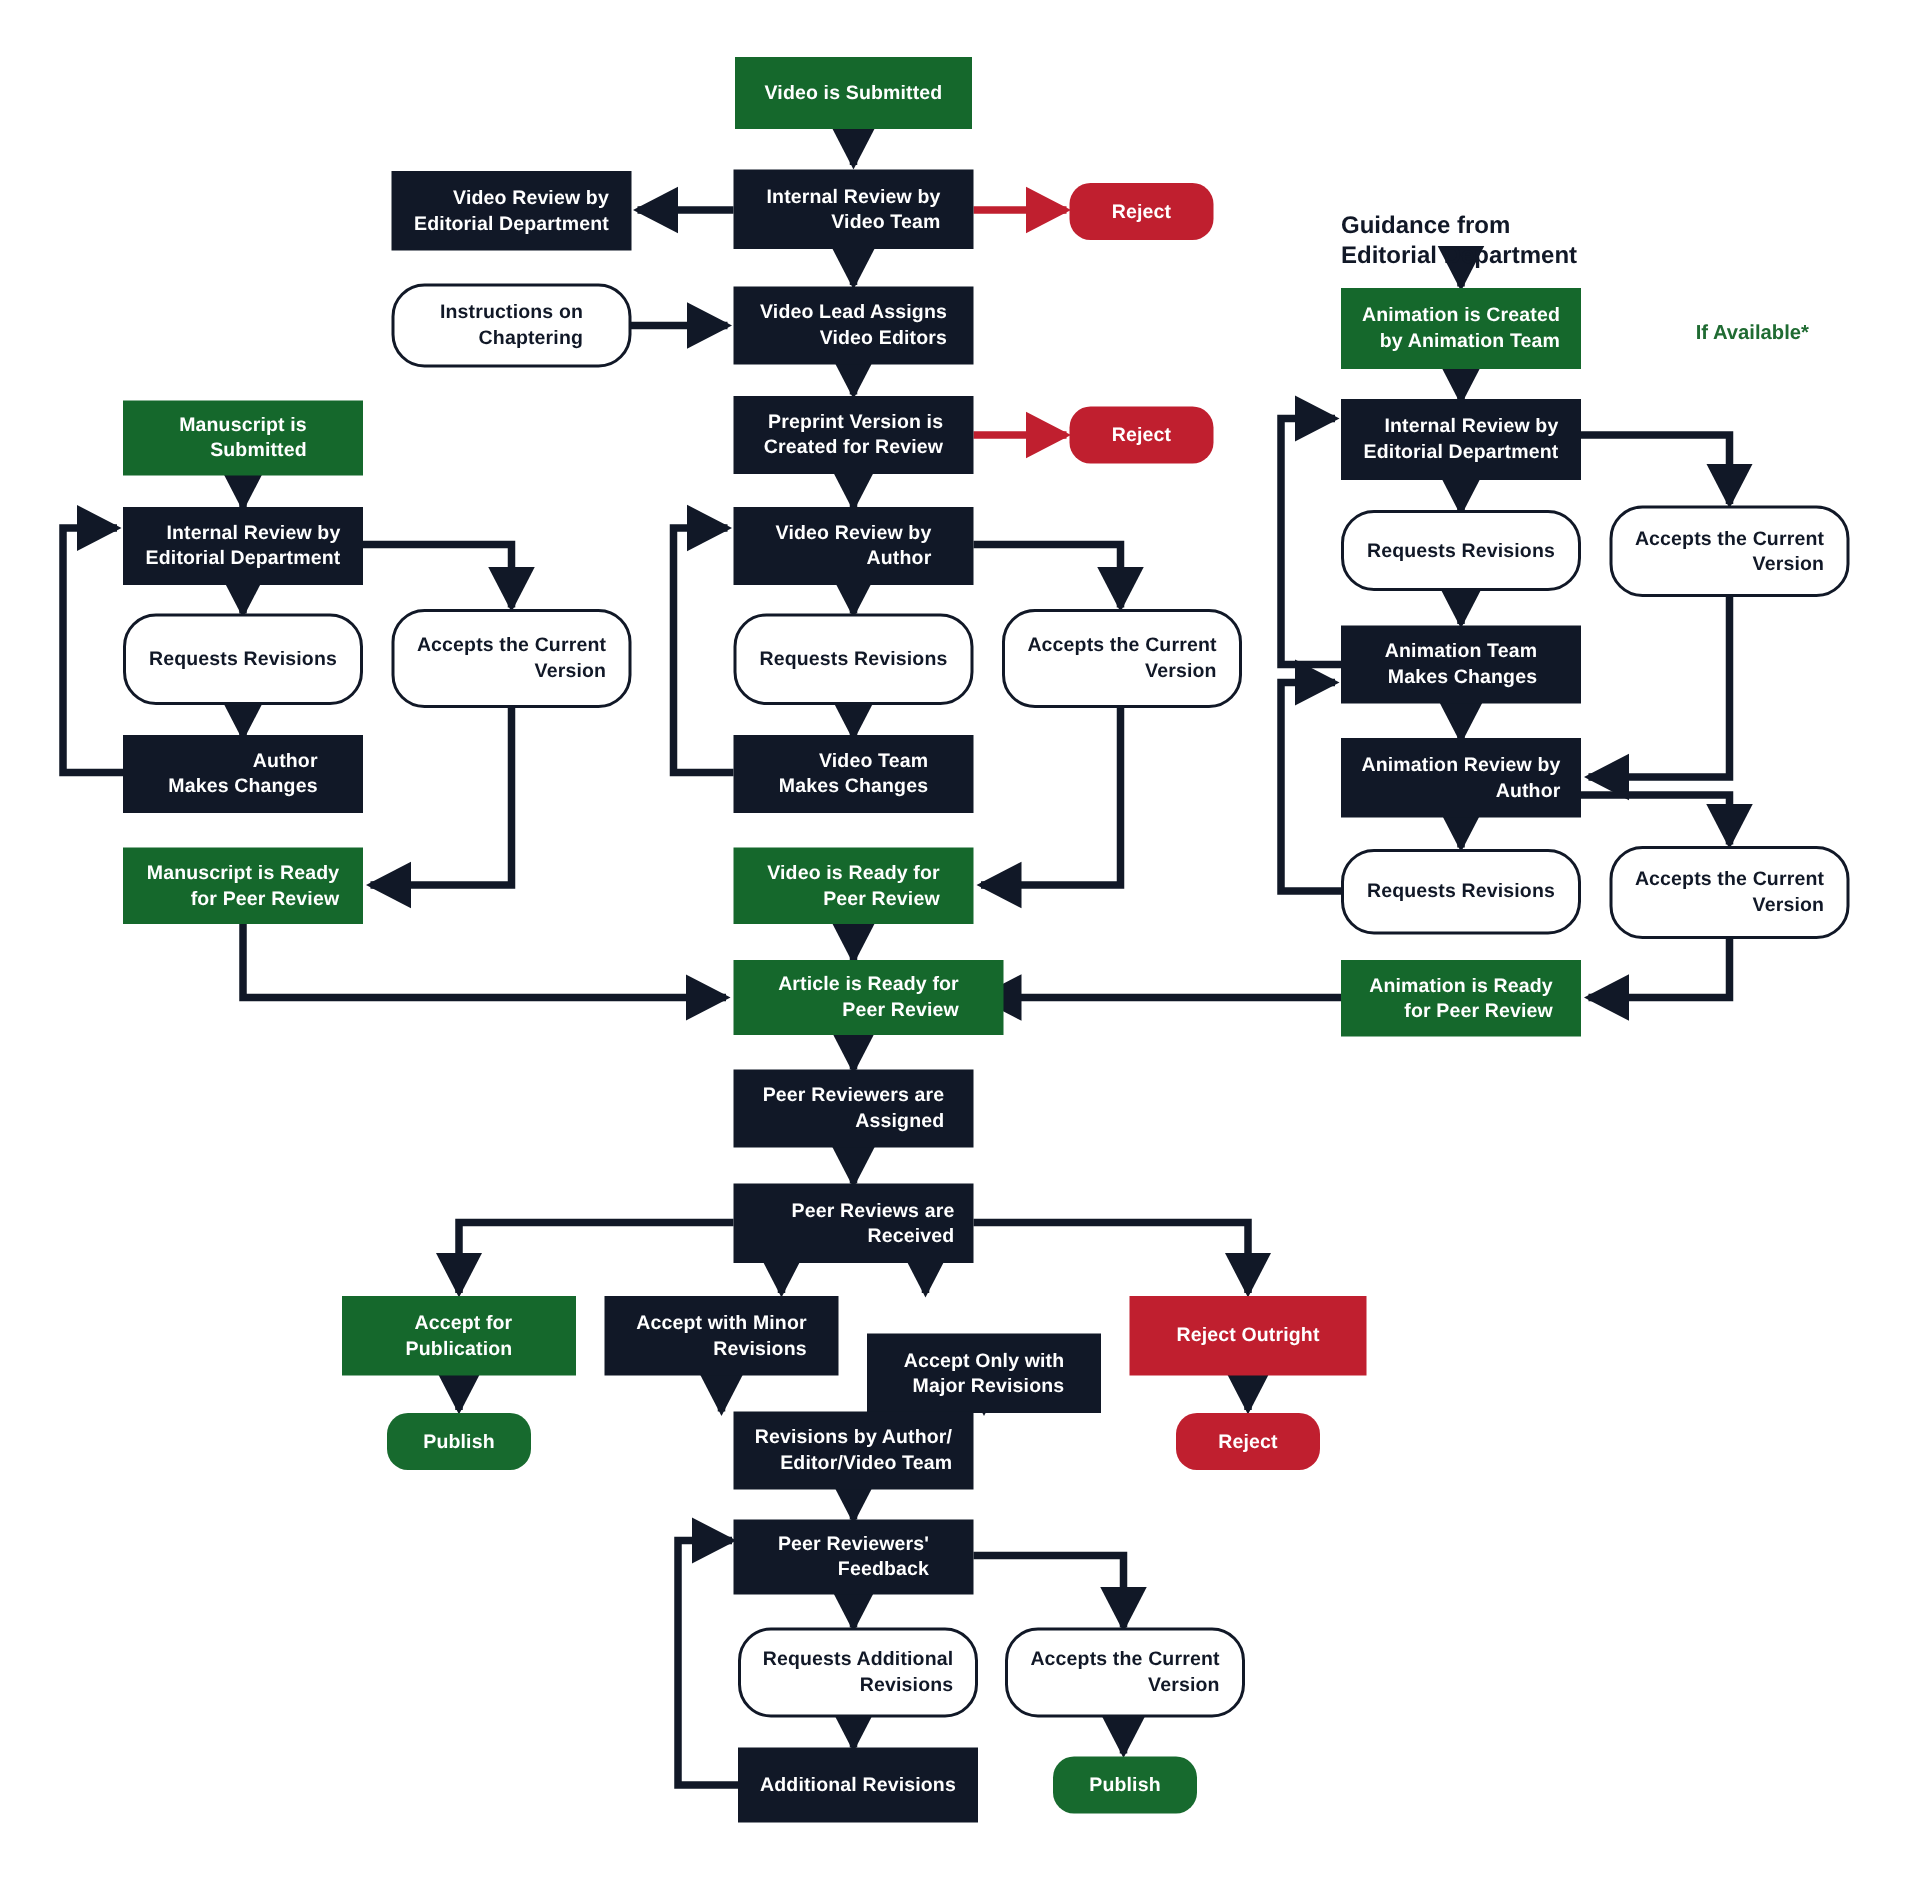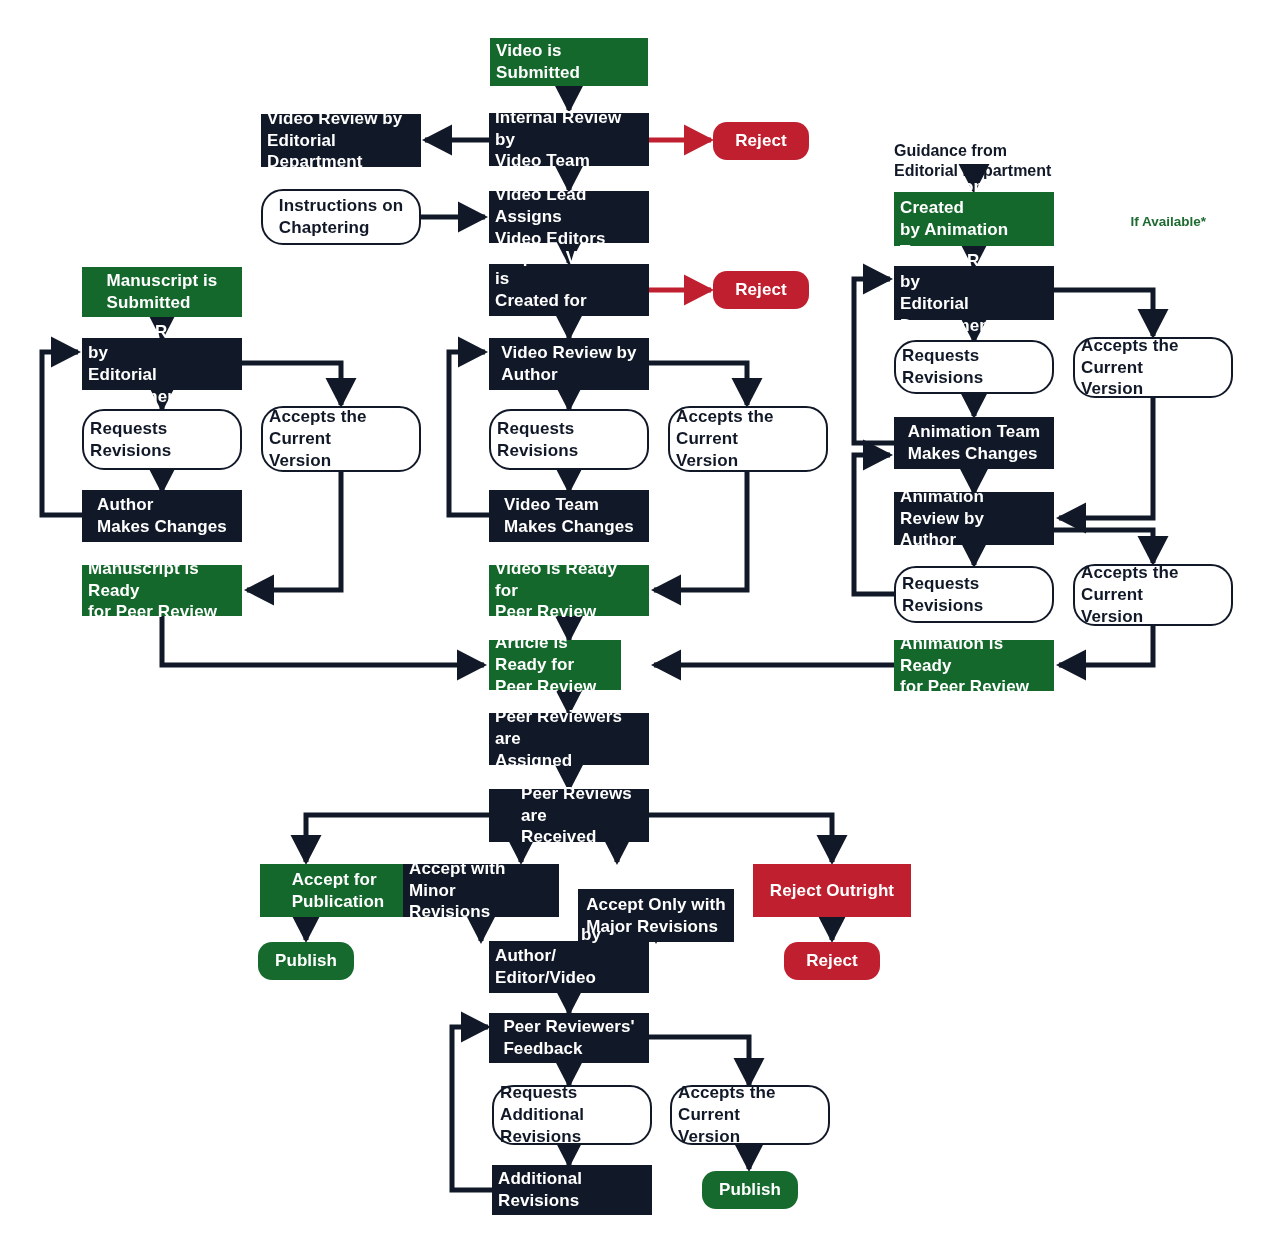--- a/index.html
+++ b/index.html
@@ -25,23 +25,23 @@
     width: 1270px;
     height: 1254px;
     pointer-events: none;
   }
   .node {
     position: absolute;
     box-sizing: border-box;
     display: flex;
     align-items: center;
     justify-content: center;
-    text-align: left;
-    font-weight: bold;
-    font-size: 17px;
+    text-align: right;
+    font-weight: bold;
+    font-size: 13px;
     line-height: 1.28;
     letter-spacing: 0.1px;
     padding: 4px 6px;
     z-index: 5;
   }
   .n-dark {
     background: #111827;
     color: #ffffff;
   }
   .n-green {
@@ -234,27 +234,27 @@
   <div class="node n-dark" style="left:894px; top:417px; width:160px; height:52px;">Animation Team<br>Makes Changes</div>
 
   <div class="node n-dark" style="left:894px; top:492px; width:160px; height:53px;">Animation Review by<br>Author</div>
 
   <div class="node n-round" style="left:894px; top:566px; width:160px; height:57px;">Requests Revisions</div>
 
   <div class="node n-round" style="left:1073px; top:564px; width:160px; height:62px;">Accepts the Current<br>Version</div>
 
   <div class="node n-green" style="left:894px; top:640px; width:160px; height:51px;">Animation is Ready<br>for Peer Review</div>
 
-  <div class="node n-green" style="left:489px; top:640px; width:132px; height:50px;">Article is Ready for<br>Peer Review</div>
+  <div class="node n-green" style="left:489px; top:640px; width:180px; height:50px;">Article is Ready for<br>Peer Review</div>
 
   <div class="node n-dark" style="left:489px; top:713px; width:160px; height:52px;">Peer Reviewers are<br>Assigned</div>
 
   <div class="node n-dark" style="left:489px; top:789px; width:160px; height:53px;padding-left:32px;">Peer Reviews are<br>Received</div>
 
-  <div class="node n-green" style="left:228px; top:864px; width:156px; height:53px;margin-left:32px;">Accept for<br>Publication</div>
+  <div class="node n-green" style="left:228px; top:864px; width:156px; height:53px;">Accept for<br>Publication</div>
 
   <div class="node n-dark" style="left:403px; top:864px; width:156px; height:53px;">Accept with Minor<br>Revisions</div>
 
   <div class="node n-dark" style="left:578px; top:864px; width:156px; height:53px;margin-top:25px;">Accept Only with<br>Major Revisions</div>
 
   <div class="node n-red" style="left:753px; top:864px; width:158px; height:53px;">Reject Outright</div>
 
   <div class="node n-pill-green" style="left:258px; top:942px; width:96px; height:38px;">Publish</div>
 
   <div class="node n-pill-red" style="left:784px; top:942px; width:96px; height:38px;">Reject</div>

